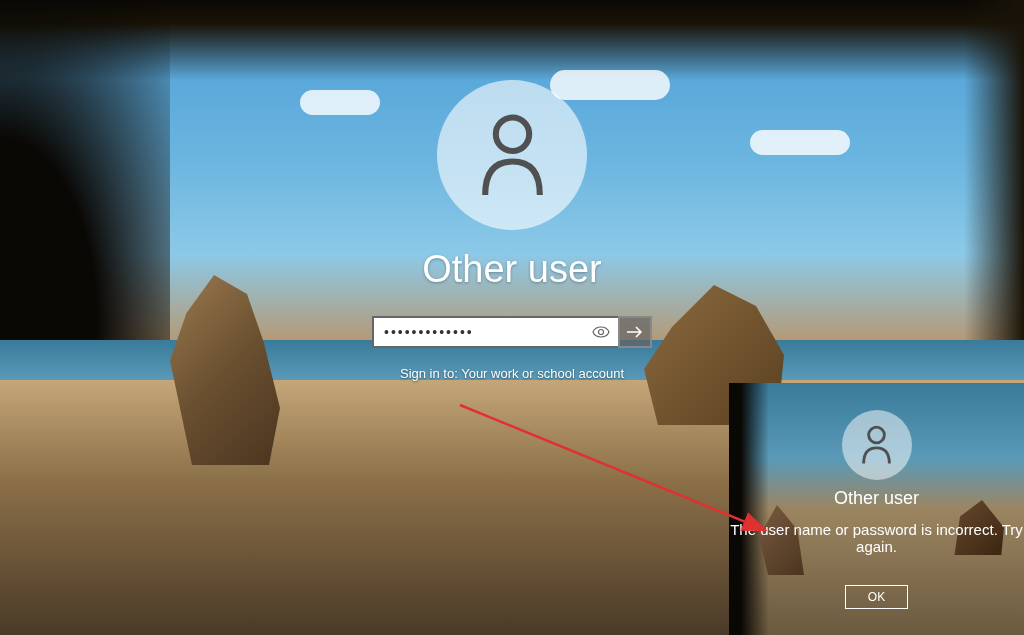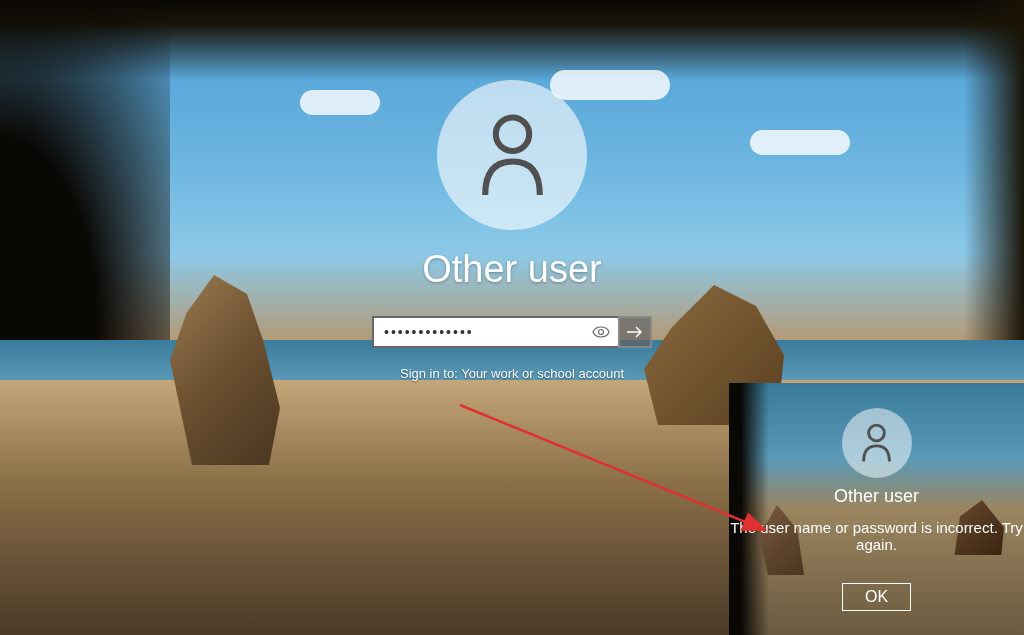--- a/index.html
+++ b/index.html
@@ -292,21 +292,21 @@
       margin-bottom: 30px;
       z-index: 2;
       text-align: center;
     }
     
     .inset-ok {
       padding: 4px 22px;
       border: 1px solid white;
       background: transparent;
       color: white;
-      font-size: 16px;
+      font-size: 12px;
       cursor: pointer;
       z-index: 2;
     }
     
     
     .arrow-annotation {
       position: absolute;
       z-index: 30;
       top: 400px;
       left: 455px;

